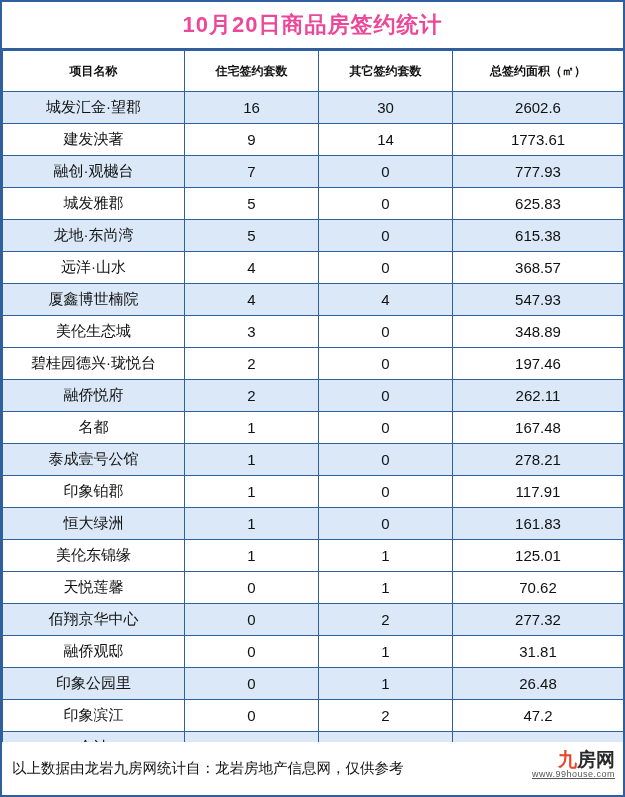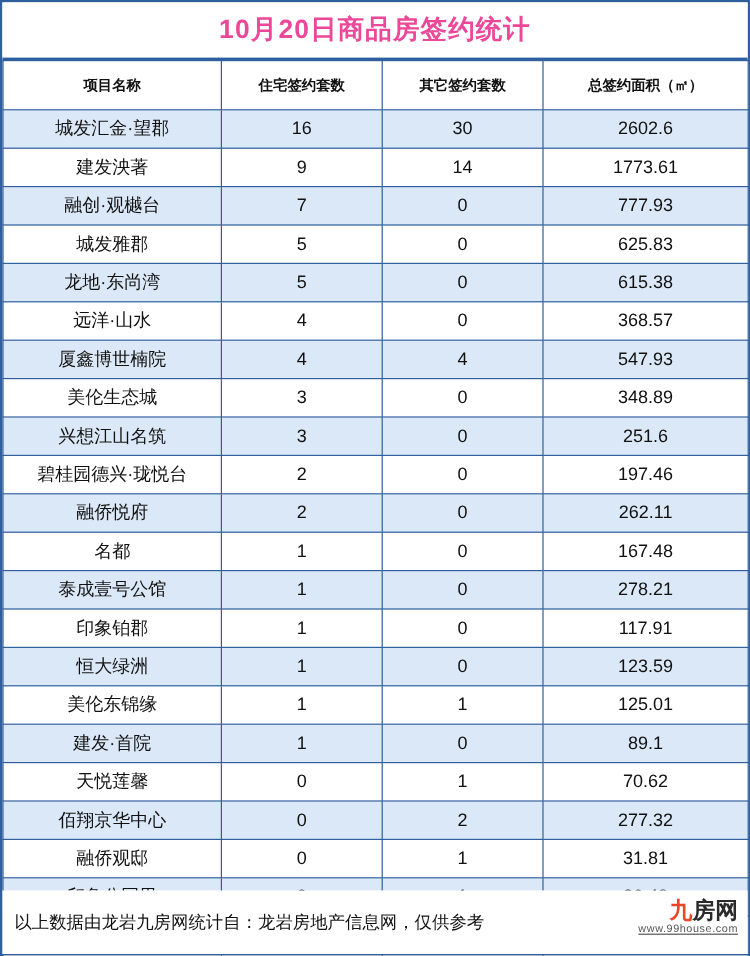--- a/index.html
+++ b/index.html
@@ -175,26 +175,20 @@
           <td>4</td>
           <td>4</td>
           <td>547.93</td>
         </tr>
         <tr>
           <td>美伦生态城</td>
           <td>3</td>
           <td>0</td>
           <td>348.89</td>
         </tr>
-        <tr class="alt">
-          <td>兴想江山名筑</td>
-          <td>3</td>
-          <td>0</td>
-          <td>251.6</td>
-        </tr>
         <tr>
           <td>碧桂园德兴·珑悦台</td>
           <td>2</td>
           <td>0</td>
           <td>197.46</td>
         </tr>
         <tr class="alt">
           <td>融侨悦府</td>
           <td>2</td>
           <td>0</td>
@@ -215,33 +209,27 @@
         <tr>
           <td>印象铂郡</td>
           <td>1</td>
           <td>0</td>
           <td>117.91</td>
         </tr>
         <tr class="alt">
           <td>恒大绿洲</td>
           <td>1</td>
           <td>0</td>
-          <td>123.59</td>
+          <td>161.83</td>
         </tr>
         <tr>
           <td>美伦东锦缘</td>
           <td>1</td>
           <td>1</td>
           <td>125.01</td>
-        </tr>
-        <tr class="alt">
-          <td>建发·首院</td>
-          <td>1</td>
-          <td>0</td>
-          <td>89.1</td>
         </tr>
         <tr>
           <td>天悦莲馨</td>
           <td>0</td>
           <td>1</td>
           <td>70.62</td>
         </tr>
         <tr class="alt">
           <td>佰翔京华中心</td>
           <td>0</td>

